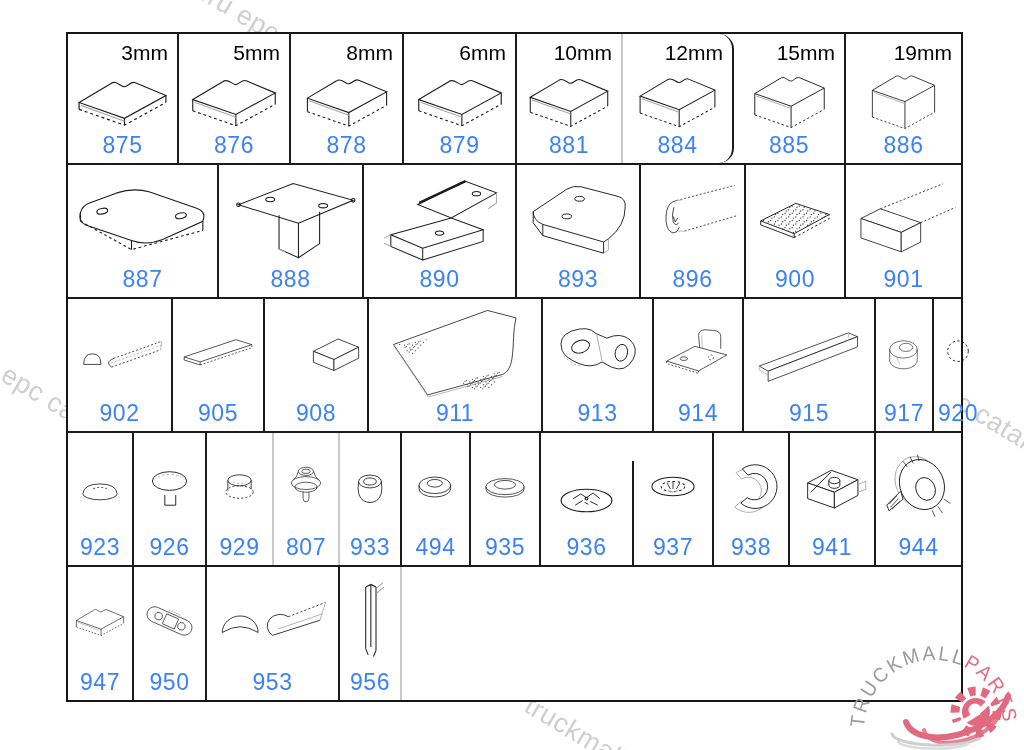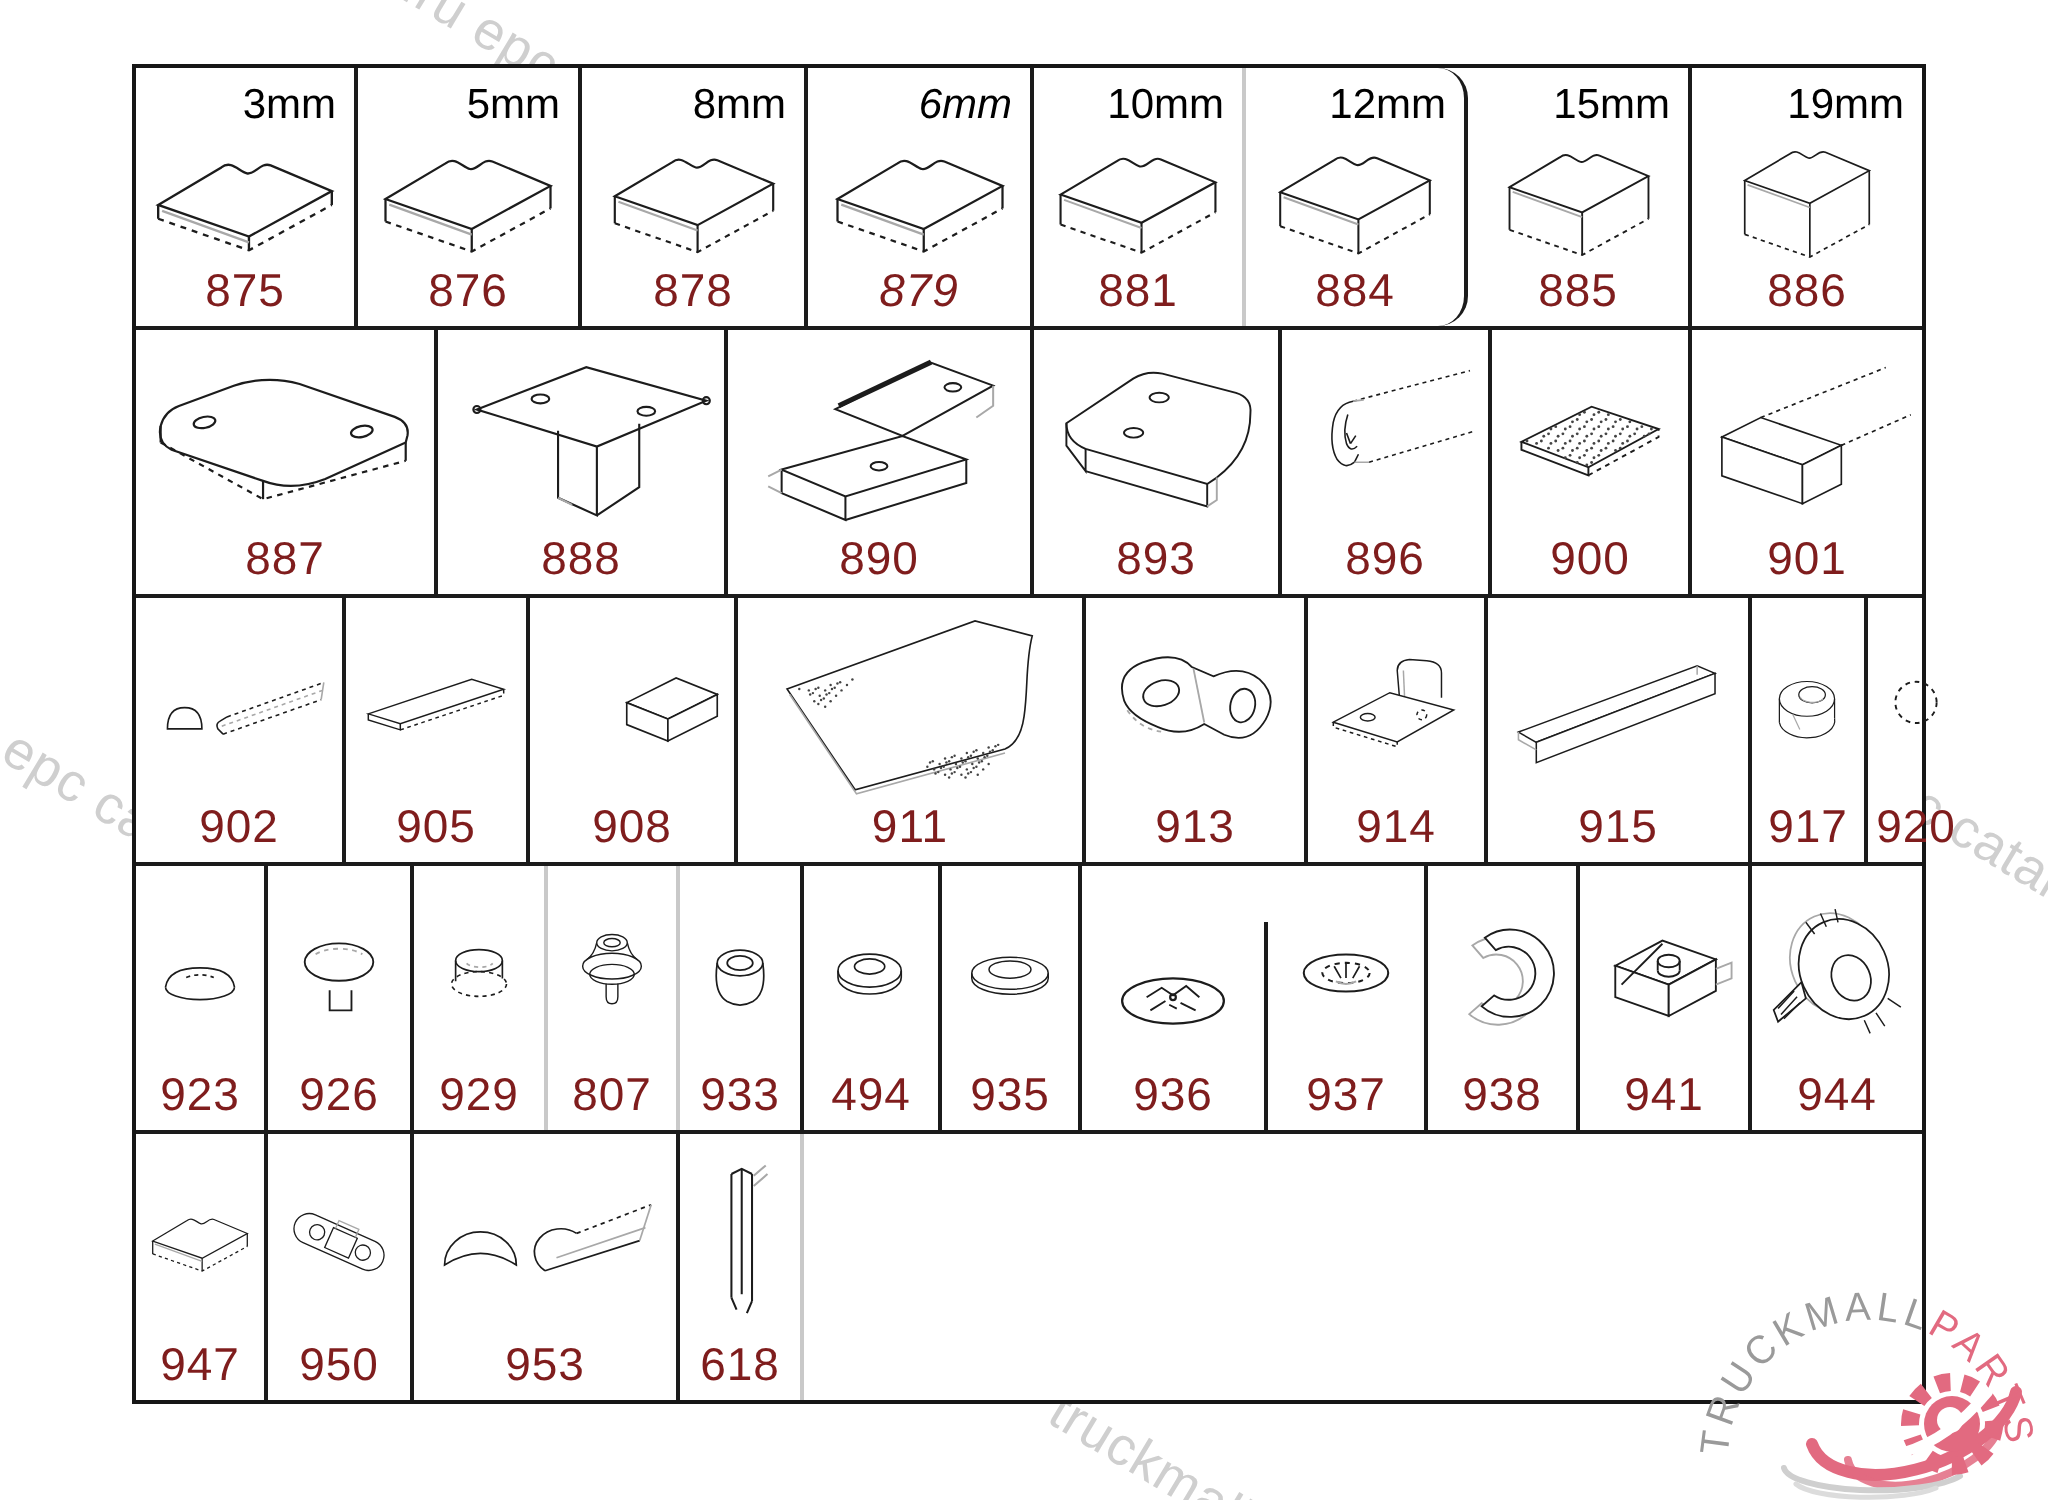--- a/index.html
+++ b/index.html
@@ -12,21 +12,21 @@
   #parts-table{position:absolute;left:66px;top:32px;width:897px;height:670px;
                border:2px solid #161616;box-sizing:border-box;display:flex;flex-direction:column;background:#fff;}
   .prow{display:flex;border-bottom:2px solid #1b1b1b;box-sizing:border-box;}
   .prow.last{border-bottom:none;flex:1;}
   .pcell{position:relative;box-sizing:border-box;border-right:2px solid #1b1b1b;
          display:flex;align-items:center;justify-content:center;padding-bottom:26px;}
   .prow.r0 .pcell{padding-top:28px;}
   .pcell.endc{border-right:none;}
   .pcell.lt{border-right-color:#c9c9c9;}
   .pnum{position:absolute;bottom:4px;left:0;width:100%;text-align:center;
-        font-size:23px;color:#7f1d1d;letter-spacing:.5px;}
+        font-size:23px;color:#3b82f6;letter-spacing:.5px;}
   .psize{position:absolute;top:7px;right:9px;font-size:21px;color:#000;}
   .pcell svg{display:block;}
   
   #brand-logo{position:absolute;left:840px;top:622px;width:184px;height:128px;}
 </style>
 </head>
 <body>
 
 <div id="stage">
 
@@ -68,21 +68,21 @@
           <svg viewBox="0 0 100 83" width="90" height="75">
             <path d="M6,40 L38,21 C43,17 47,23 51,24 C55,25 58,18 63,20 L94,33 L52,56 Z" fill="#ffffff" stroke="#1c1c1c" stroke-width="1.2"></path>
             <path d="M6,40 L6,55" fill="none" stroke="#1c1c1c" stroke-width="1.2"></path>
             <path d="M94,33 L94,48" fill="none" stroke="#1c1c1c" stroke-width="1.2"></path>
             <path d="M52,56 L52,71" fill="none" stroke="#1c1c1c" stroke-width="1.2"></path>
             <path d="M6,55 L52,71 L94,48" fill="none" stroke="#1c1c1c" stroke-width="1.2" stroke-dasharray="3 3"></path>
             <path d="M8,43 L52,59" fill="none" stroke="#a8a8a8" stroke-width="1.2"></path>
           </svg>
           <div class="pnum">878</div>
         </div>
-        <div class="pcell" style="flex: 0 0 113px; font-style: italic;">
+        <div class="pcell" style="flex: 0 0 113px;">
           <div class="psize">6mm</div>
           <svg viewBox="0 0 100 80" width="94" height="75">
             <path d="M6,40 L38,21 C43,17 47,23 51,24 C55,25 58,18 63,20 L94,33 L52,56 Z" fill="#ffffff" stroke="#1c1c1c" stroke-width="1.2"></path>
             <path d="M6,40 L6,52" fill="none" stroke="#1c1c1c" stroke-width="1.2"></path>
             <path d="M94,33 L94,45" fill="none" stroke="#1c1c1c" stroke-width="1.2"></path>
             <path d="M52,56 L52,68" fill="none" stroke="#1c1c1c" stroke-width="1.2"></path>
             <path d="M6,52 L52,68 L94,45" fill="none" stroke="#1c1c1c" stroke-width="1.2" stroke-dasharray="3 3"></path>
             <path d="M8,43 L52,59" fill="none" stroke="#a8a8a8" stroke-width="1.2"></path>
           </svg>
           <div class="pnum">879</div>
@@ -604,21 +604,21 @@
         </div>
         <div class="pcell lt" style="flex: 0 0 62px;">
           <svg viewBox="0 0 58 106" width="50" height="91">
             <path d="M24,14 L24,86" fill="none" stroke="#1c1c1c" stroke-width="1.2"></path>
             <path d="M30,11 L30,84" fill="none" stroke="#1c1c1c" stroke-width="1.2"></path>
             <path d="M36,14 L36,88" fill="none" stroke="#1c1c1c" stroke-width="1.2"></path>
             <path d="M24,14 L30,11 L36,14" fill="none" stroke="#1c1c1c" stroke-width="1.2"></path>
             <path d="M24,86 L27,93 M36,88 L33,95" fill="none" stroke="#1c1c1c" stroke-width="1.2"></path>
             <path d="M37,15 L44,9 M37,21 L45,14" fill="none" stroke="#a8a8a8" stroke-width="1.2"></path>
           </svg>
-          <div class="pnum">618</div>
+          <div class="pnum">956</div>
         </div>
         <div class="pcell endc" style="flex: 1 1 562px;"></div>
       </div>
     </div>
 
   <svg id="brand-logo" viewBox="0 0 184 128">
     <path id="lg-arc" d="M24,108 A70 70 0 0 1 164,108" fill="none"></path>
 
     <path d="M66,100 A54,30 -20 0 0 168,74" fill="none" stroke="#e26a80" stroke-width="6" stroke-linecap="round"></path>
     <path d="M84,108 A40,22 -20 0 0 160,90" fill="none" stroke="#e26a80" stroke-width="4" stroke-linecap="round" opacity="0.85"></path>

